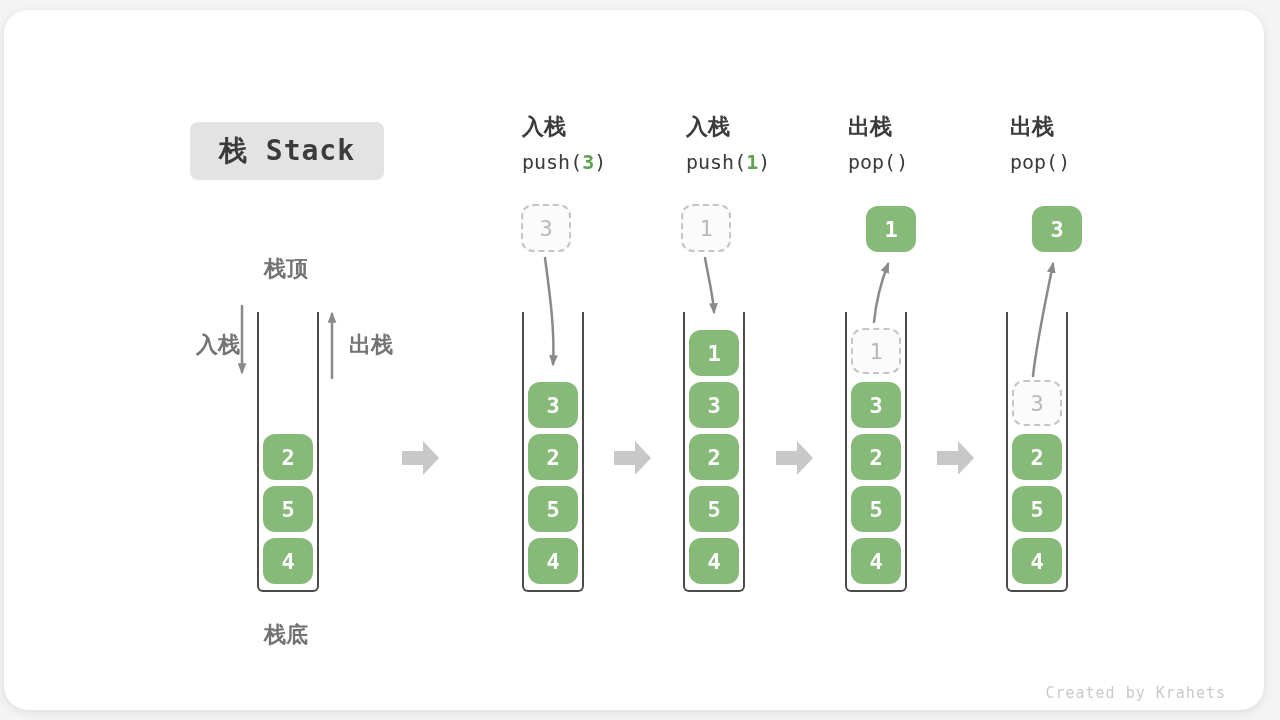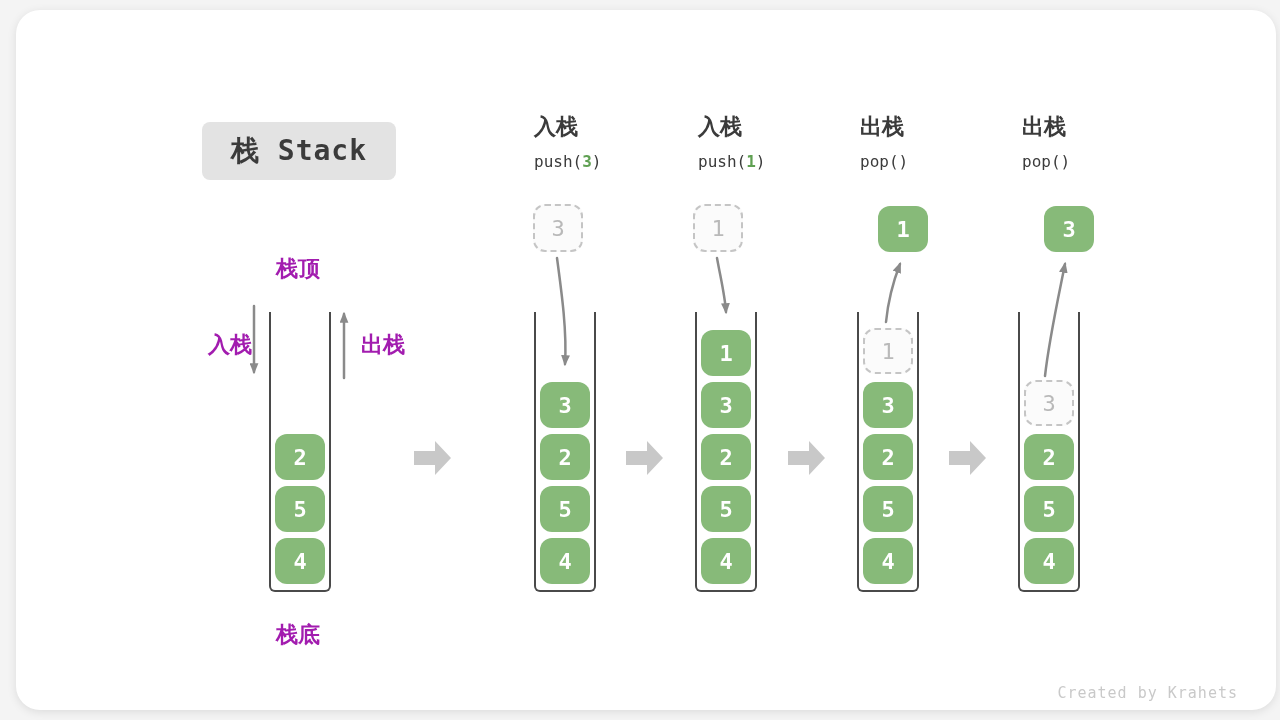--- a/index.html
+++ b/index.html
@@ -11,54 +11,54 @@
     font-family: "DejaVu Sans", "Liberation Sans", sans-serif;
     overflow: hidden;
   }
   .canvas {
     position: relative;
     width: 1280px;
     height: 720px;
   }
   .card {
     position: absolute;
-    left: 16px; top: 10px;
+    left: 4px; top: 10px;
     width: 1260px; height: 700px;
     background: #ffffff;
     border-radius: 24px;
     box-shadow: 0 2px 10px rgba(0,0,0,0.10);
     text-decoration: underline;
   }
   .title-box {
     position: absolute;
     left: 186px; top: 112px;
     width: 194px; height: 58px;
     background: #e3e3e3;
     border-radius: 8px;
     display: flex; align-items: center; justify-content: center;
     font-size: 28px; font-weight: 700; color: #3b3b3b;
     font-family: "DejaVu Sans Mono", "DejaVu Sans", monospace;
     letter-spacing: 1px;
   }
   .cn-label {
     position: absolute;
-    font-size: 22px; font-weight: 700; color: #a21caf;
+    font-size: 22px; font-weight: 700; color: #737373;
     white-space: nowrap;
   }
   .col-header {
     position: absolute;
     top: 100px;
     white-space: nowrap;
   }
   .col-header .op-cn {
     font-size: 22px; font-weight: 700; color: #3b3b3b;
     line-height: 34px;
   }
   .col-header .op-code {
-    font-size: 16px; color: #3b3b3b;
+    font-size: 20px; color: #3b3b3b;
     font-family: "DejaVu Sans Mono", "Liberation Mono", monospace;
     line-height: 36px;
   }
   .col-header .op-code .arg {
     color: #5fa052; font-weight: 700;
   }
   .stack-container {
     position: absolute;
     top: 302px;
     width: 62px; height: 280px;

